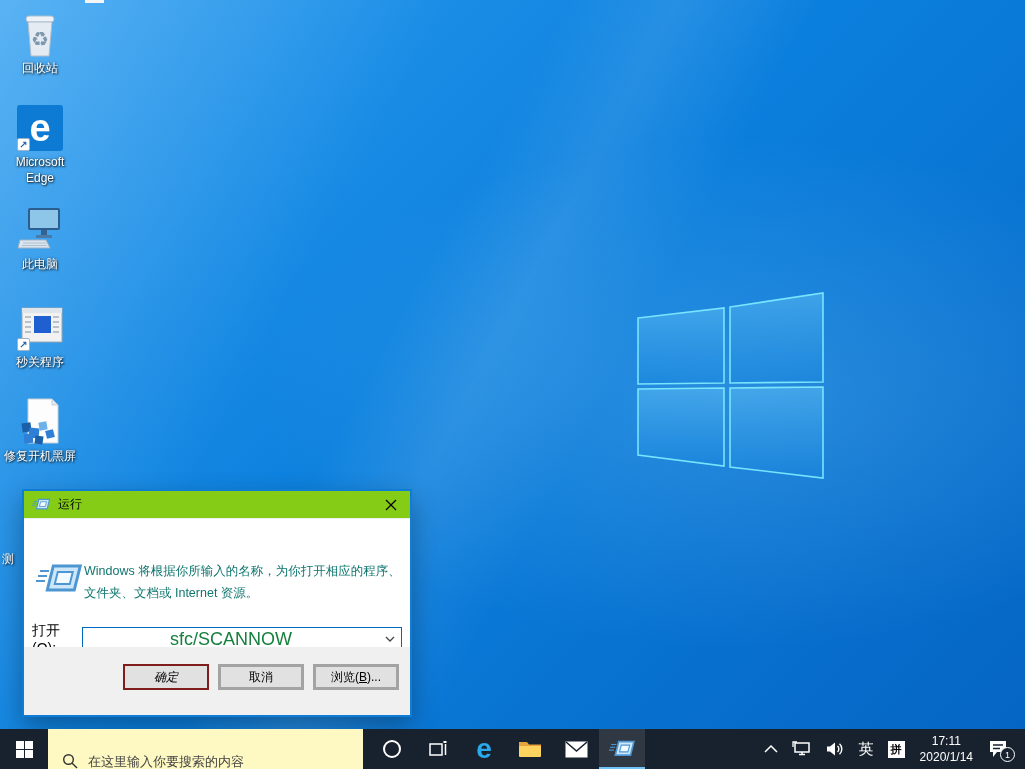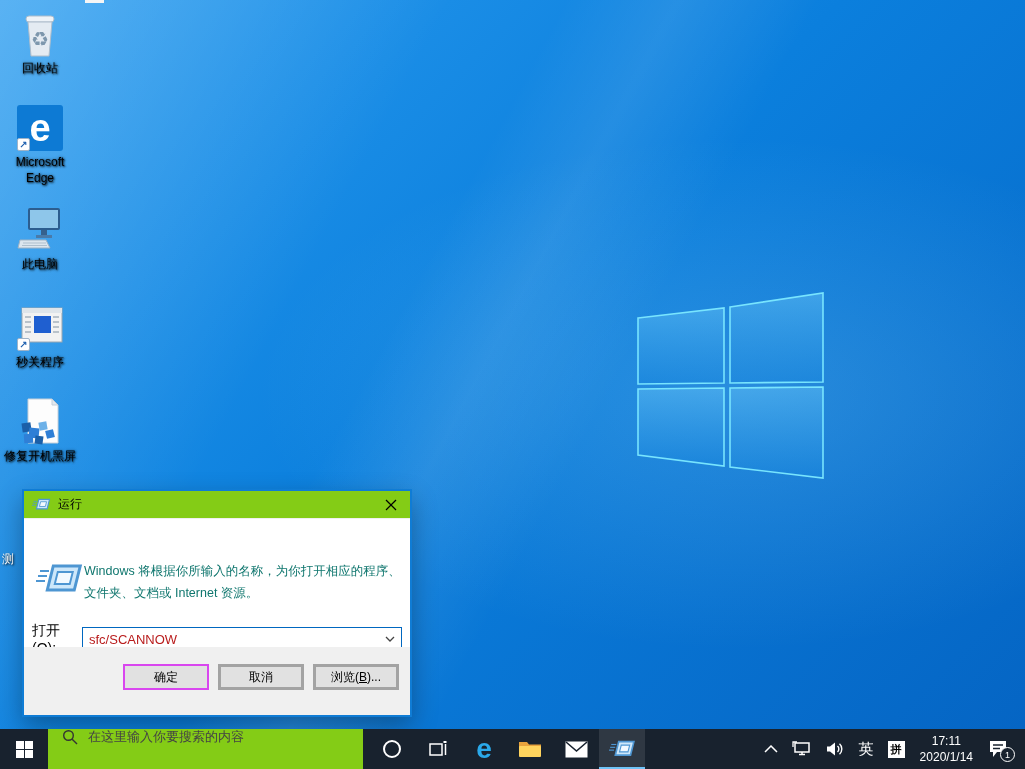--- a/index.html
+++ b/index.html
@@ -13,21 +13,21 @@
       linear-gradient(118deg, transparent 40%, rgba(255,255,255,.09) 48%, transparent 58%),
       radial-gradient(ellipse at 72% 54%, rgba(170,230,255,.20) 0%, rgba(170,230,255,0) 46%),
       linear-gradient(135deg, #2b9df0 0%, #0b7fdd 48%, #0565c4 100%);
   }
   .win-logo { position:absolute; left:630px; top:285px; }
   .top-artifact { position:absolute; left:85px; top:0; width:19px; height:3px; background:#f5f5f5; }
 
   
   .dicon { position:absolute; left:0; width:80px; display:flex; flex-direction:column; align-items:center; cursor:default; }
   .dicon .glyph { width:48px; height:48px; display:flex; align-items:center; justify-content:center; position:relative; }
-  .dlabel { margin-top:3px; font-size:12px; color:#000000; text-align:center; line-height:1.3;
+  .dlabel { margin-top:3px; font-size:12px; color:#ffffff; text-align:center; line-height:1.3;
             text-shadow:1px 1px 2px rgba(0,0,0,.85), 0 0 3px rgba(0,0,0,.5); }
   .shortcut-badge { position:absolute; left:1px; bottom:1px; width:13px; height:13px; background:#fff;
             border:1px solid #9fb3c8; border-radius:2px; color:#1d5fae; font-size:10px; font-weight:bold;
             display:flex; align-items:center; justify-content:center; }
   .partial-label { position:absolute; left:2px; top:551px; font-size:12px; color:#fff;
             text-shadow:1px 1px 2px rgba(0,0,0,.85); }
 
   
   .run-dialog { position:absolute; left:22px; top:489px; width:390px; height:228px; background:#fff;
             border:2px solid #0f7cd5; box-shadow:0 10px 24px rgba(0,0,0,.30); }
@@ -35,35 +35,35 @@
             border-bottom:1px solid #f0f0f0; }
   .rd-title { font-size:12px; color:#000; margin-left:7px; flex:1; }
   .rd-close { width:38px; height:28px; display:flex; align-items:center; justify-content:center;
             margin-right:-8px; cursor:default; }
   .rd-body { position:relative; height:128px; background:#fff; }
   .rd-msg-icon { position:absolute; left:12px; top:44px; }
   .rd-message { position:absolute; left:60px; top:42px; font-size:12.5px; color:#0f766e; line-height:1.75; }
   .rd-open-row { position:absolute; left:8px; top:103px; display:flex; align-items:center; }
   .rd-open-label { font-size:14px; color:#000; width:50px; }
   .rd-combo { display:flex; align-items:center; width:320px; height:25px; border:1px solid #0067c0; background:#fff; }
-  .rd-combo input { flex:1; border:none; outline:none; font-size:13px; padding:0 6px;
-            font-family:"Liberation Sans","DejaVu Sans",sans-serif; color:#b91c1c; }
+  .rd-combo input { flex:1; border:none; outline:none; font-size:18px; padding:0 6px;
+            font-family:"Liberation Sans","DejaVu Sans",sans-serif; color:#15803d;text-align:center; }
   .rd-combo .chev { width:22px; height:100%; display:flex; align-items:center; justify-content:center; }
   .rd-footer { position:absolute; left:0; bottom:0; width:100%; height:68px; background:#f0f0f0;
             display:flex; align-items:center; justify-content:flex-end; gap:9px; padding:0 11px 8px 0; }
   .rd-btn { width:86px; height:26px; background:#e1e1e1; border:3px solid #a3a3a3; font-size:12px;
             color:#000; font-family:"Liberation Sans","DejaVu Sans",sans-serif; cursor:default; }
-  .rd-btn.default { border:2px solid #d946ef; }
+  .rd-btn.default { border:2px solid #7f1d1d;font-style:italic; }
   .mn { text-decoration:underline; }
 
   
   .taskbar { position:absolute; left:0; bottom:0; width:1025px; height:40px; background:#18222e;
             display:flex; align-items:stretch; }
   .start-btn { width:48px; display:flex; align-items:center; justify-content:center; }
-  .search-box { width:315px; background:#84cc16; display:flex; align-items:flex-start; padding-left:14px; gap:10px; }
+  .search-box { width:315px; background:#fef9c3; display:flex; align-items:flex-end; padding-left:14px; gap:10px; }
   .search-box input { border:none; outline:none; background:transparent; font-size:13px; color:#3a3a3a; width:250px;
             font-family:"Liberation Sans","DejaVu Sans",sans-serif; }
   .search-box input::placeholder { color:#444; opacity:1; }
   .tb-btn { width:46px; display:flex; align-items:center; justify-content:center; position:relative; }
   .tb-btn.spacer-l { margin-left:6px; }
   .tb-btn.active { background:rgba(255,255,255,.10); }
   .tb-btn.active::after { content:""; position:absolute; left:0; bottom:0; width:100%; height:2px; background:#6fc3f7; }
   .edge-e { font-size:28px; font-weight:bold; color:#2aa9ea; line-height:1; }
   .tray { margin-left:auto; display:flex; align-items:center; padding-right:6px; }
   .tray-item { display:flex; align-items:center; justify-content:center; height:40px; padding:0 7px; }

